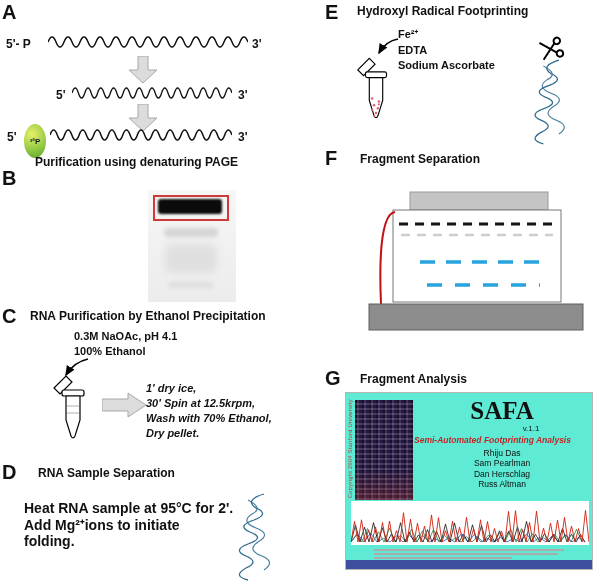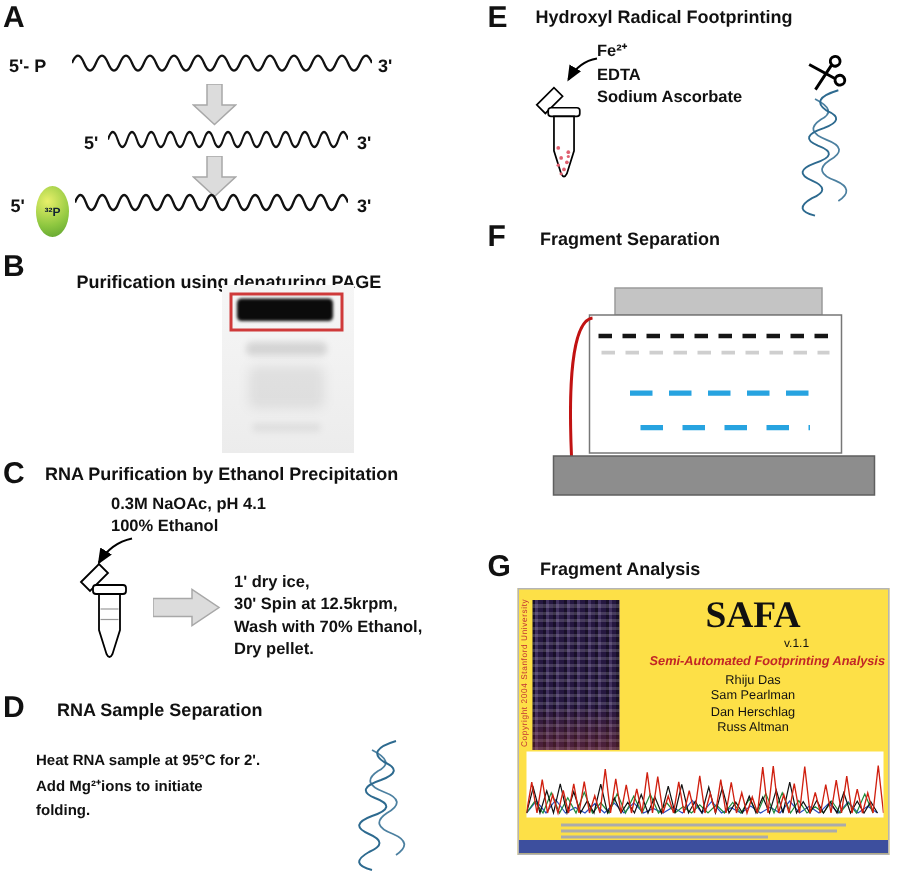--- a/index.html
+++ b/index.html
@@ -16,30 +16,30 @@
     background:radial-gradient(circle at 35% 30%, #e8f06a, #8cc63f 60%, #5a9e2f);
     display:flex; align-items:center; justify-content:center;
     font-size:8px; font-weight:bold; color:#123;
   }
   .gel-b {
     background:linear-gradient(#f6f6f6,#ececec);
   }
   .gel-b .band-dark { position:absolute; background:#0b0b0b; border-radius:3px; filter:blur(1.2px); }
   .gel-b .band-faint { position:absolute; border-radius:4px; }
   .red-box { position:absolute; border:2px solid #cf3a3a; }
-  .safa-box { border:1px solid #b5b5b5; background:#fde047; overflow:hidden; }
+  .safa-box { border:1px solid #b5b5b5; background:#5eead4; overflow:hidden; }
   .safa-gel {
     background:
       linear-gradient(rgba(190,60,40,0) 70%, rgba(190,60,40,.28)),
       repeating-linear-gradient(0deg, rgba(255,255,255,.16) 0 2px, rgba(0,0,0,0) 2px 5px),
       repeating-linear-gradient(90deg, #180f28 0 2px, #40305e 2px 4px, #251740 4px 7px);
   }
   .safa-title { font-family:"Liberation Serif", serif; font-weight:bold; font-size:25px; text-align:center; }
   .safa-version { font-size:8px; text-align:center; padding-left:58px; }
-  .safa-subtitle { font-weight:bold; font-style:italic; font-size:8.5px; color:#c22626; text-align:right; }
+  .safa-subtitle { font-weight:bold; font-style:italic; font-size:8.5px; color:#c22626; text-align:left; }
   .safa-authors { font-size:8.5px; line-height:10.4px; text-align:center; }
   .safa-side { writing-mode:vertical-rl; transform:rotate(180deg); font-size:5.5px; color:#c23333; letter-spacing:.4px; }
   .footer-bar { height:2px; background:#ababab; margin-bottom:2px; }
   .blue-bar { background:#3d4f9e; }
 </style>
 </head>
 <body>
 
 <svg width="0" height="0" style="position:absolute">
   <defs>
@@ -74,21 +74,21 @@
   </svg>
 
   <div class="abs strand-txt" style="left:7px; top:130px;">5'</div>
   <div class="abs p32-badge" style="left:24px; top:124px;">³²P</div>
   <svg class="abs" style="left:50px; top:127px;" width="182" height="16" viewBox="0 0 200 16" preserveAspectRatio="none">
     <path d="M0,8 Q4,-2 8,8 T16,8 T24,8 T32,8 T40,8 T48,8 T56,8 T64,8 T72,8 T80,8 T88,8 T96,8 T104,8 T112,8 T120,8 T128,8 T136,8 T144,8 T152,8 T160,8 T168,8 T176,8 T184,8 T192,8 T200,8" stroke="#111" stroke-width="1.7" fill="none"></path>
   </svg>
   <div class="abs strand-txt" style="left:238px; top:130px;">3'</div>
 
   <div class="abs panel-label" style="left:2px; top:168px;">B</div>
-  <div class="abs title" style="left:35px; top:181px;margin-left:16px;">Purification using denaturing PAGE</div>
+  <div class="abs title" style="left:35px; top:155px;">Purification using denaturing PAGE</div>
 
   <div class="abs gel-b" style="left:148px; top:190px; width:88px; height:112px;">
     <div class="band-dark" style="left:10px; top:9px; width:64px; height:15px;"></div>
     <div class="red-box" style="left:5px; top:5px; width:76px; height:26px;"></div>
     <div class="band-faint" style="left:16px; top:38px; width:54px; height:9px; background:rgba(0,0,0,.12); filter:blur(2px);"></div>
     <div class="band-faint" style="left:18px; top:54px; width:50px; height:28px; background:rgba(0,0,0,.07); filter:blur(4px);"></div>
     <div class="band-faint" style="left:20px; top:92px; width:46px; height:6px; background:rgba(0,0,0,.06); filter:blur(2px);"></div>
   </div>
 
   <div class="abs panel-label" style="left:2px; top:306px;">C</div>
@@ -108,31 +108,31 @@
     <rect x="12" y="18" width="22" height="6" rx="2" fill="#fff" stroke="#000" stroke-width="1.2"></rect>
     <path d="M16,24 L16,48 L21,64 Q23,68 25,64 L30,48 L30,24 Z" fill="#fff" stroke="#000" stroke-width="1.2"></path>
     <line x1="17" y1="34" x2="29" y2="34" stroke="#999" stroke-width="0.8"></line>
     <line x1="17" y1="41" x2="29" y2="41" stroke="#999" stroke-width="0.8"></line>
   </svg>
 
   <svg class="abs" style="left:102px; top:392px;" width="46" height="26">
     <polygon points="0,7 26,7 26,1 44,13 26,25 26,19 0,19" fill="#dcdcdc" stroke="#a8a8a8" stroke-width="1"></polygon>
   </svg>
 
-  <div class="abs btxt" style="left:156px; top:381px;">
+  <div class="abs btxt" style="left:146px; top:381px;font-style:italic;">
     <div>1' dry ice,</div>
     <div>30' Spin at 12.5krpm,</div>
     <div>Wash with 70% Ethanol,</div>
     <div>Dry pellet.</div>
   </div>
 
   <div class="abs panel-label" style="left:2px; top:462px;">D</div>
   <div class="abs title" style="left:38px; top:466px;">RNA Sample Separation</div>
 
-  <div class="abs btxt" style="left:24px; top:500px; line-height:16.5px; font-size:10px;">
+  <div class="abs btxt" style="left:24px; top:500px; line-height:16.5px; font-size:14px;">
     <div>Heat RNA sample at 95°C for 2'.</div>
     <div>Add Mg²⁺ions to initiate</div>
     <div>folding.</div>
   </div>
 
   <svg class="abs" style="left:224px; top:490px;" width="72" height="92" viewBox="0 0 72 92">
     <path d="M40,4 q-20,6 -8,14 q14,6 -2,12 q-18,6 -4,12 q16,6 -2,12 q-16,6 -2,12 q14,6 0,12 q-14,8 2,12" stroke="#2d6a8f" stroke-width="1.3" fill="none"></path>
     <path d="M24,10 q16,8 4,14 q-12,8 4,14 q16,6 2,14 q-12,8 4,14 q14,6 2,14" stroke="#2d6a8f" stroke-width="1.2" fill="none" opacity="0.85"></path>
   </svg>
 

